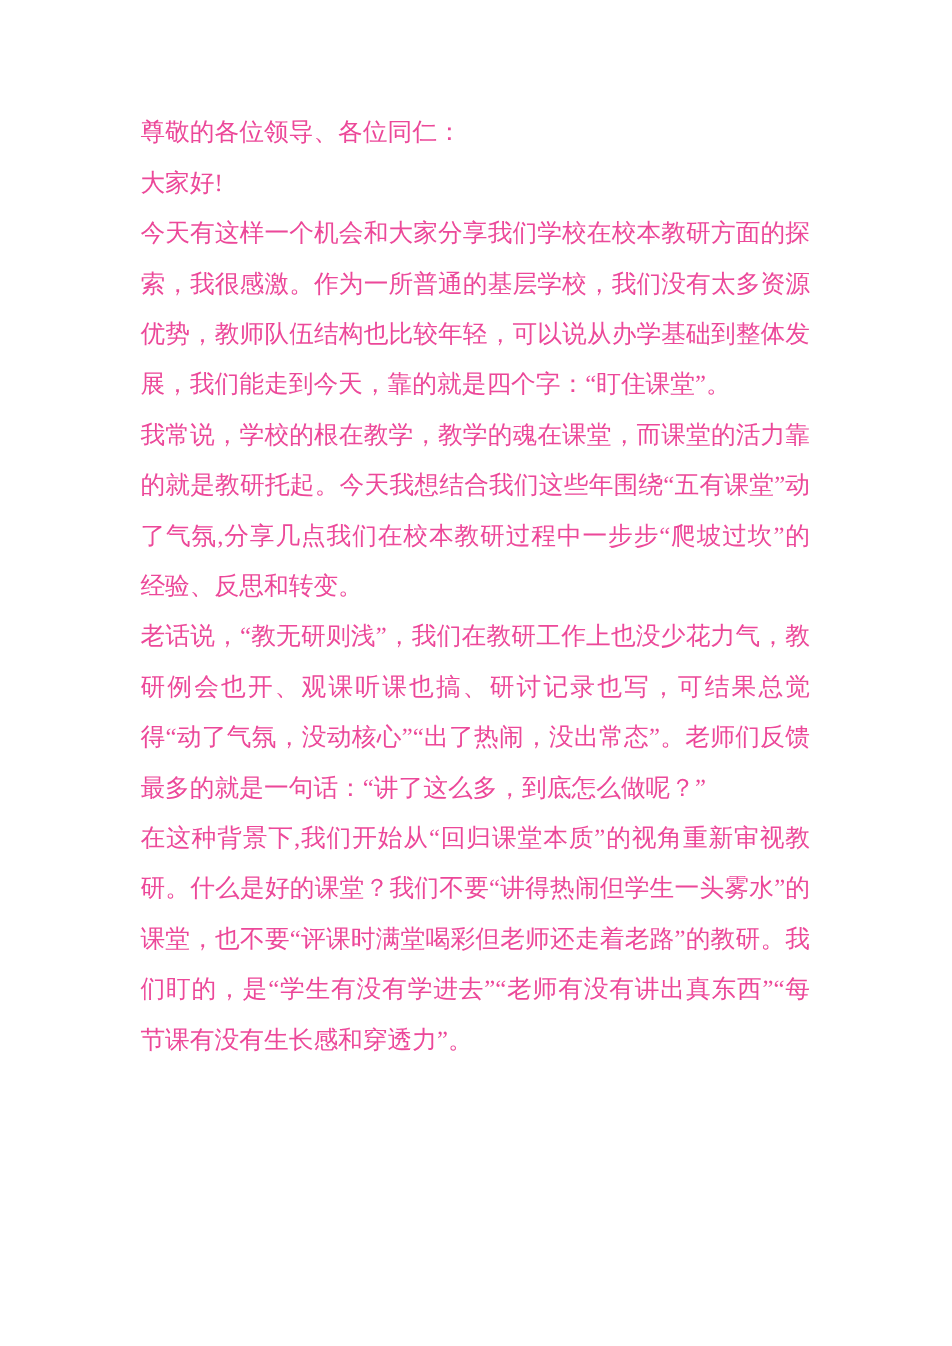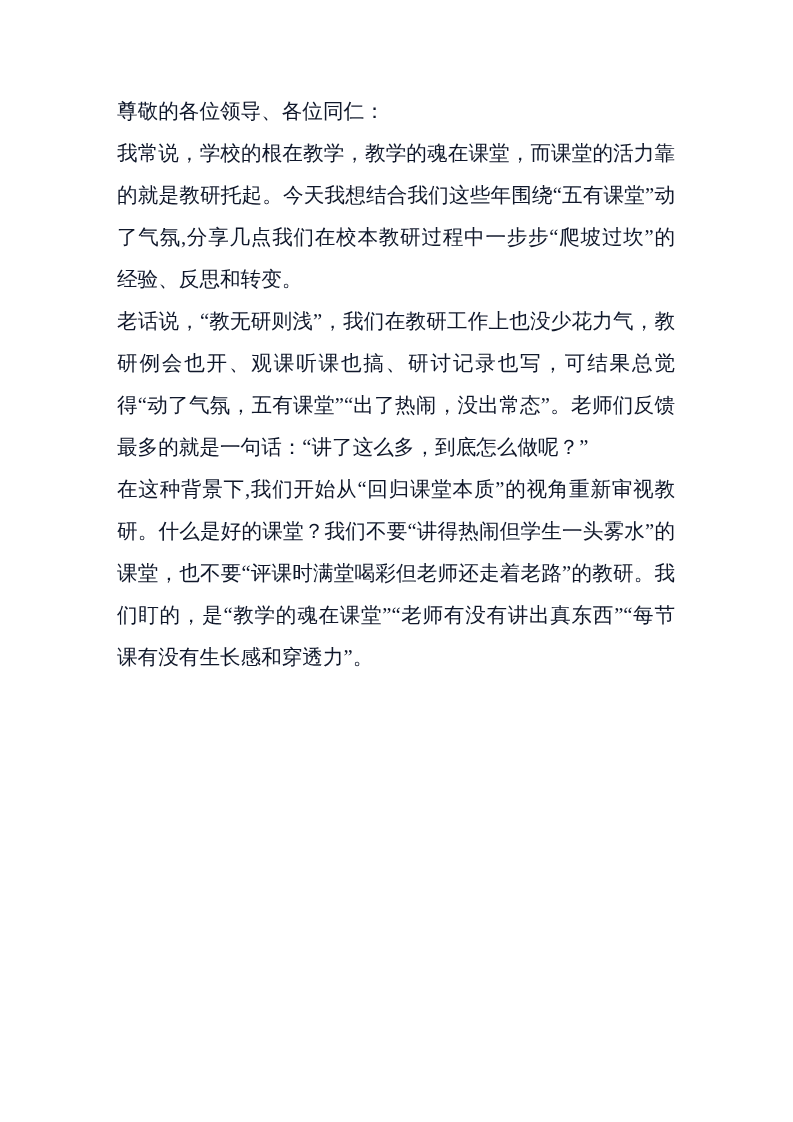--- a/index.html
+++ b/index.html
@@ -15,33 +15,35 @@
     overflow: hidden;
   }
   .text-block {
     position: absolute;
     left: 117px;
     top: 90px;
     width: 558px;
     font-family: "Liberation Serif", serif;
     font-size: 20.6px;
     line-height: 42px;
-    color: #0f172a;
+    color: #ec4899;
     text-align: justify;
     text-justify: inter-ideograph;
   }
   .text-block p {
     margin: 0;
     padding: 0;
     text-indent: 0;
   }
 </style>
 </head>
 <body>
 
 <div class="page">
   <div class="text-block">
     <p>尊敬的各位领导、各位同仁：</p>
+    <p>大家好!</p>
+    <p>今天有这样一个机会和大家分享我们学校在校本教研方面的探索，我很感激。作为一所普通的基层学校，我们没有太多资源优势，教师队伍结构也比较年轻，可以说从办学基础到整体发展，我们能走到今天，靠的就是四个字：“盯住课堂”。</p>
     <p>我常说，学校的根在教学，教学的魂在课堂，而课堂的活力靠的就是教研托起。今天我想结合我们这些年围绕“五有课堂”动了气氛,分享几点我们在校本教研过程中一步步“爬坡过坎”的经验、反思和转变。</p>
-    <p>老话说，“教无研则浅”，我们在教研工作上也没少花力气，教研例会也开、观课听课也搞、研讨记录也写，可结果总觉得“动了气氛，五有课堂”“出了热闹，没出常态”。老师们反馈最多的就是一句话：“讲了这么多，到底怎么做呢？”</p>
-    <p>在这种背景下,我们开始从“回归课堂本质”的视角重新审视教研。什么是好的课堂？我们不要“讲得热闹但学生一头雾水”的课堂，也不要“评课时满堂喝彩但老师还走着老路”的教研。我们盯的，是“教学的魂在课堂”“老师有没有讲出真东西”“每节课有没有生长感和穿透力”。</p>
+    <p>老话说，“教无研则浅”，我们在教研工作上也没少花力气，教研例会也开、观课听课也搞、研讨记录也写，可结果总觉得“动了气氛，没动核心”“出了热闹，没出常态”。老师们反馈最多的就是一句话：“讲了这么多，到底怎么做呢？”</p>
+    <p>在这种背景下,我们开始从“回归课堂本质”的视角重新审视教研。什么是好的课堂？我们不要“讲得热闹但学生一头雾水”的课堂，也不要“评课时满堂喝彩但老师还走着老路”的教研。我们盯的，是“学生有没有学进去”“老师有没有讲出真东西”“每节课有没有生长感和穿透力”。</p>
   </div>
 </div>
 
 </body></html>

